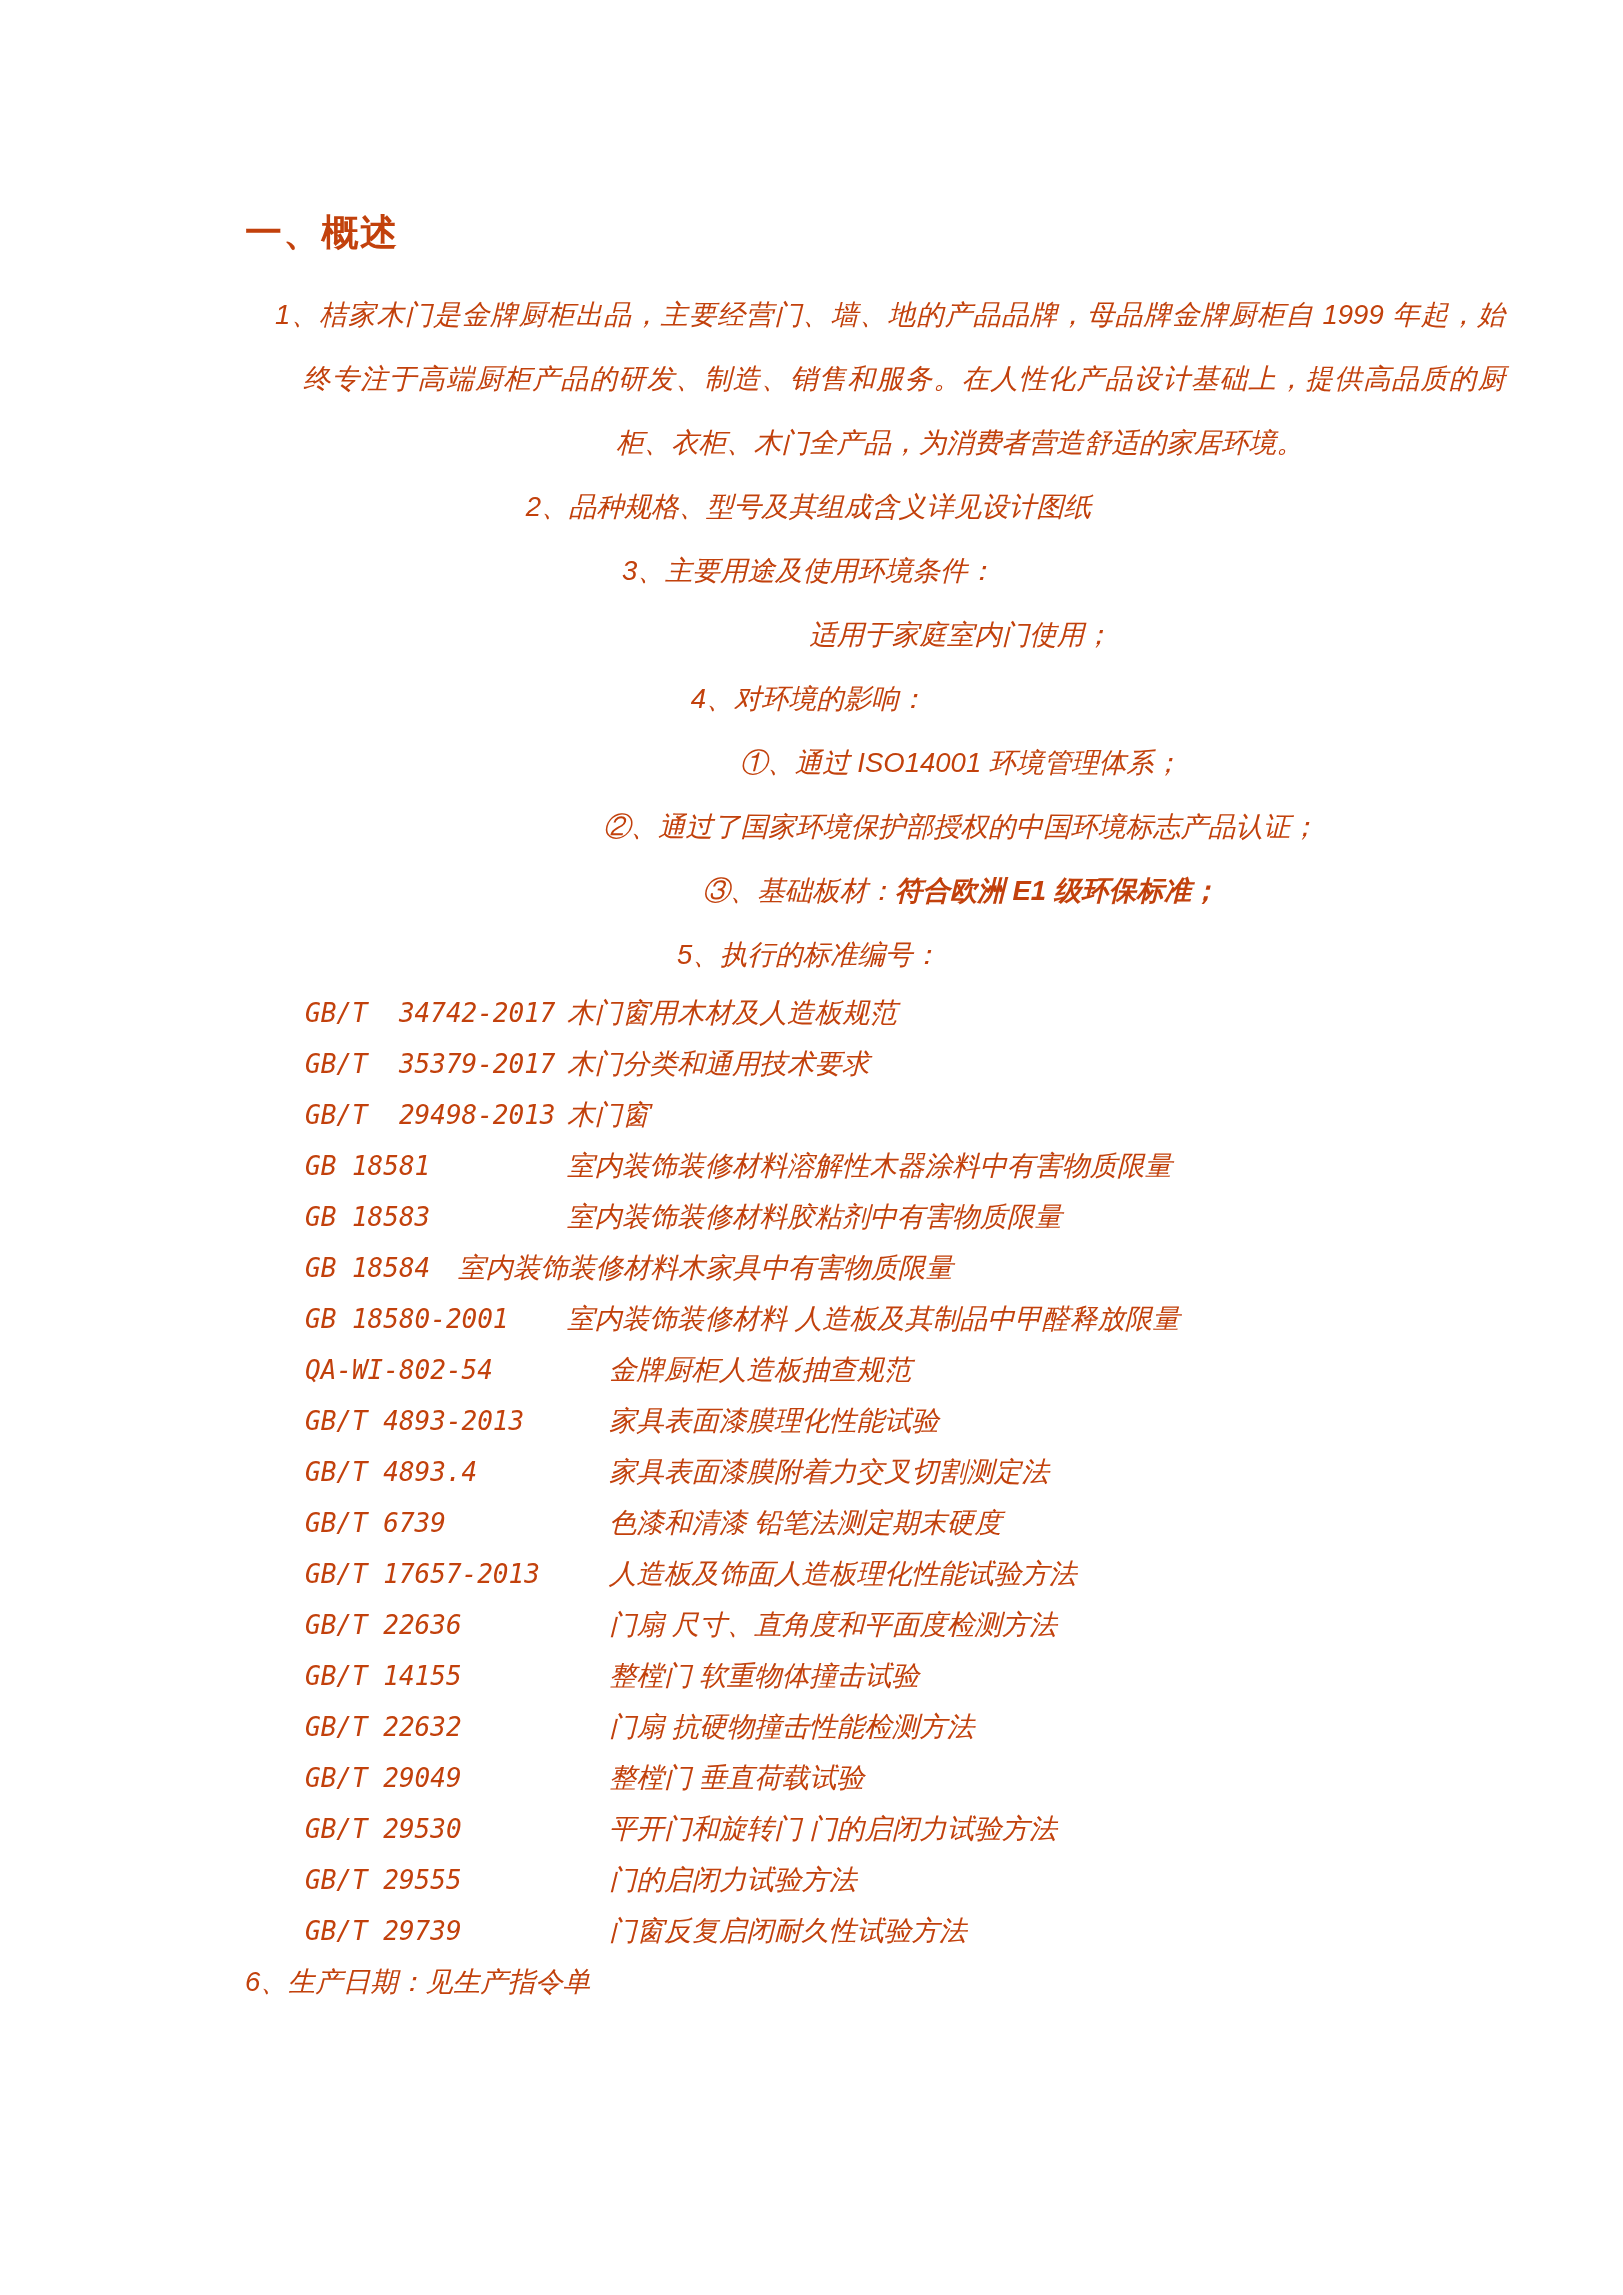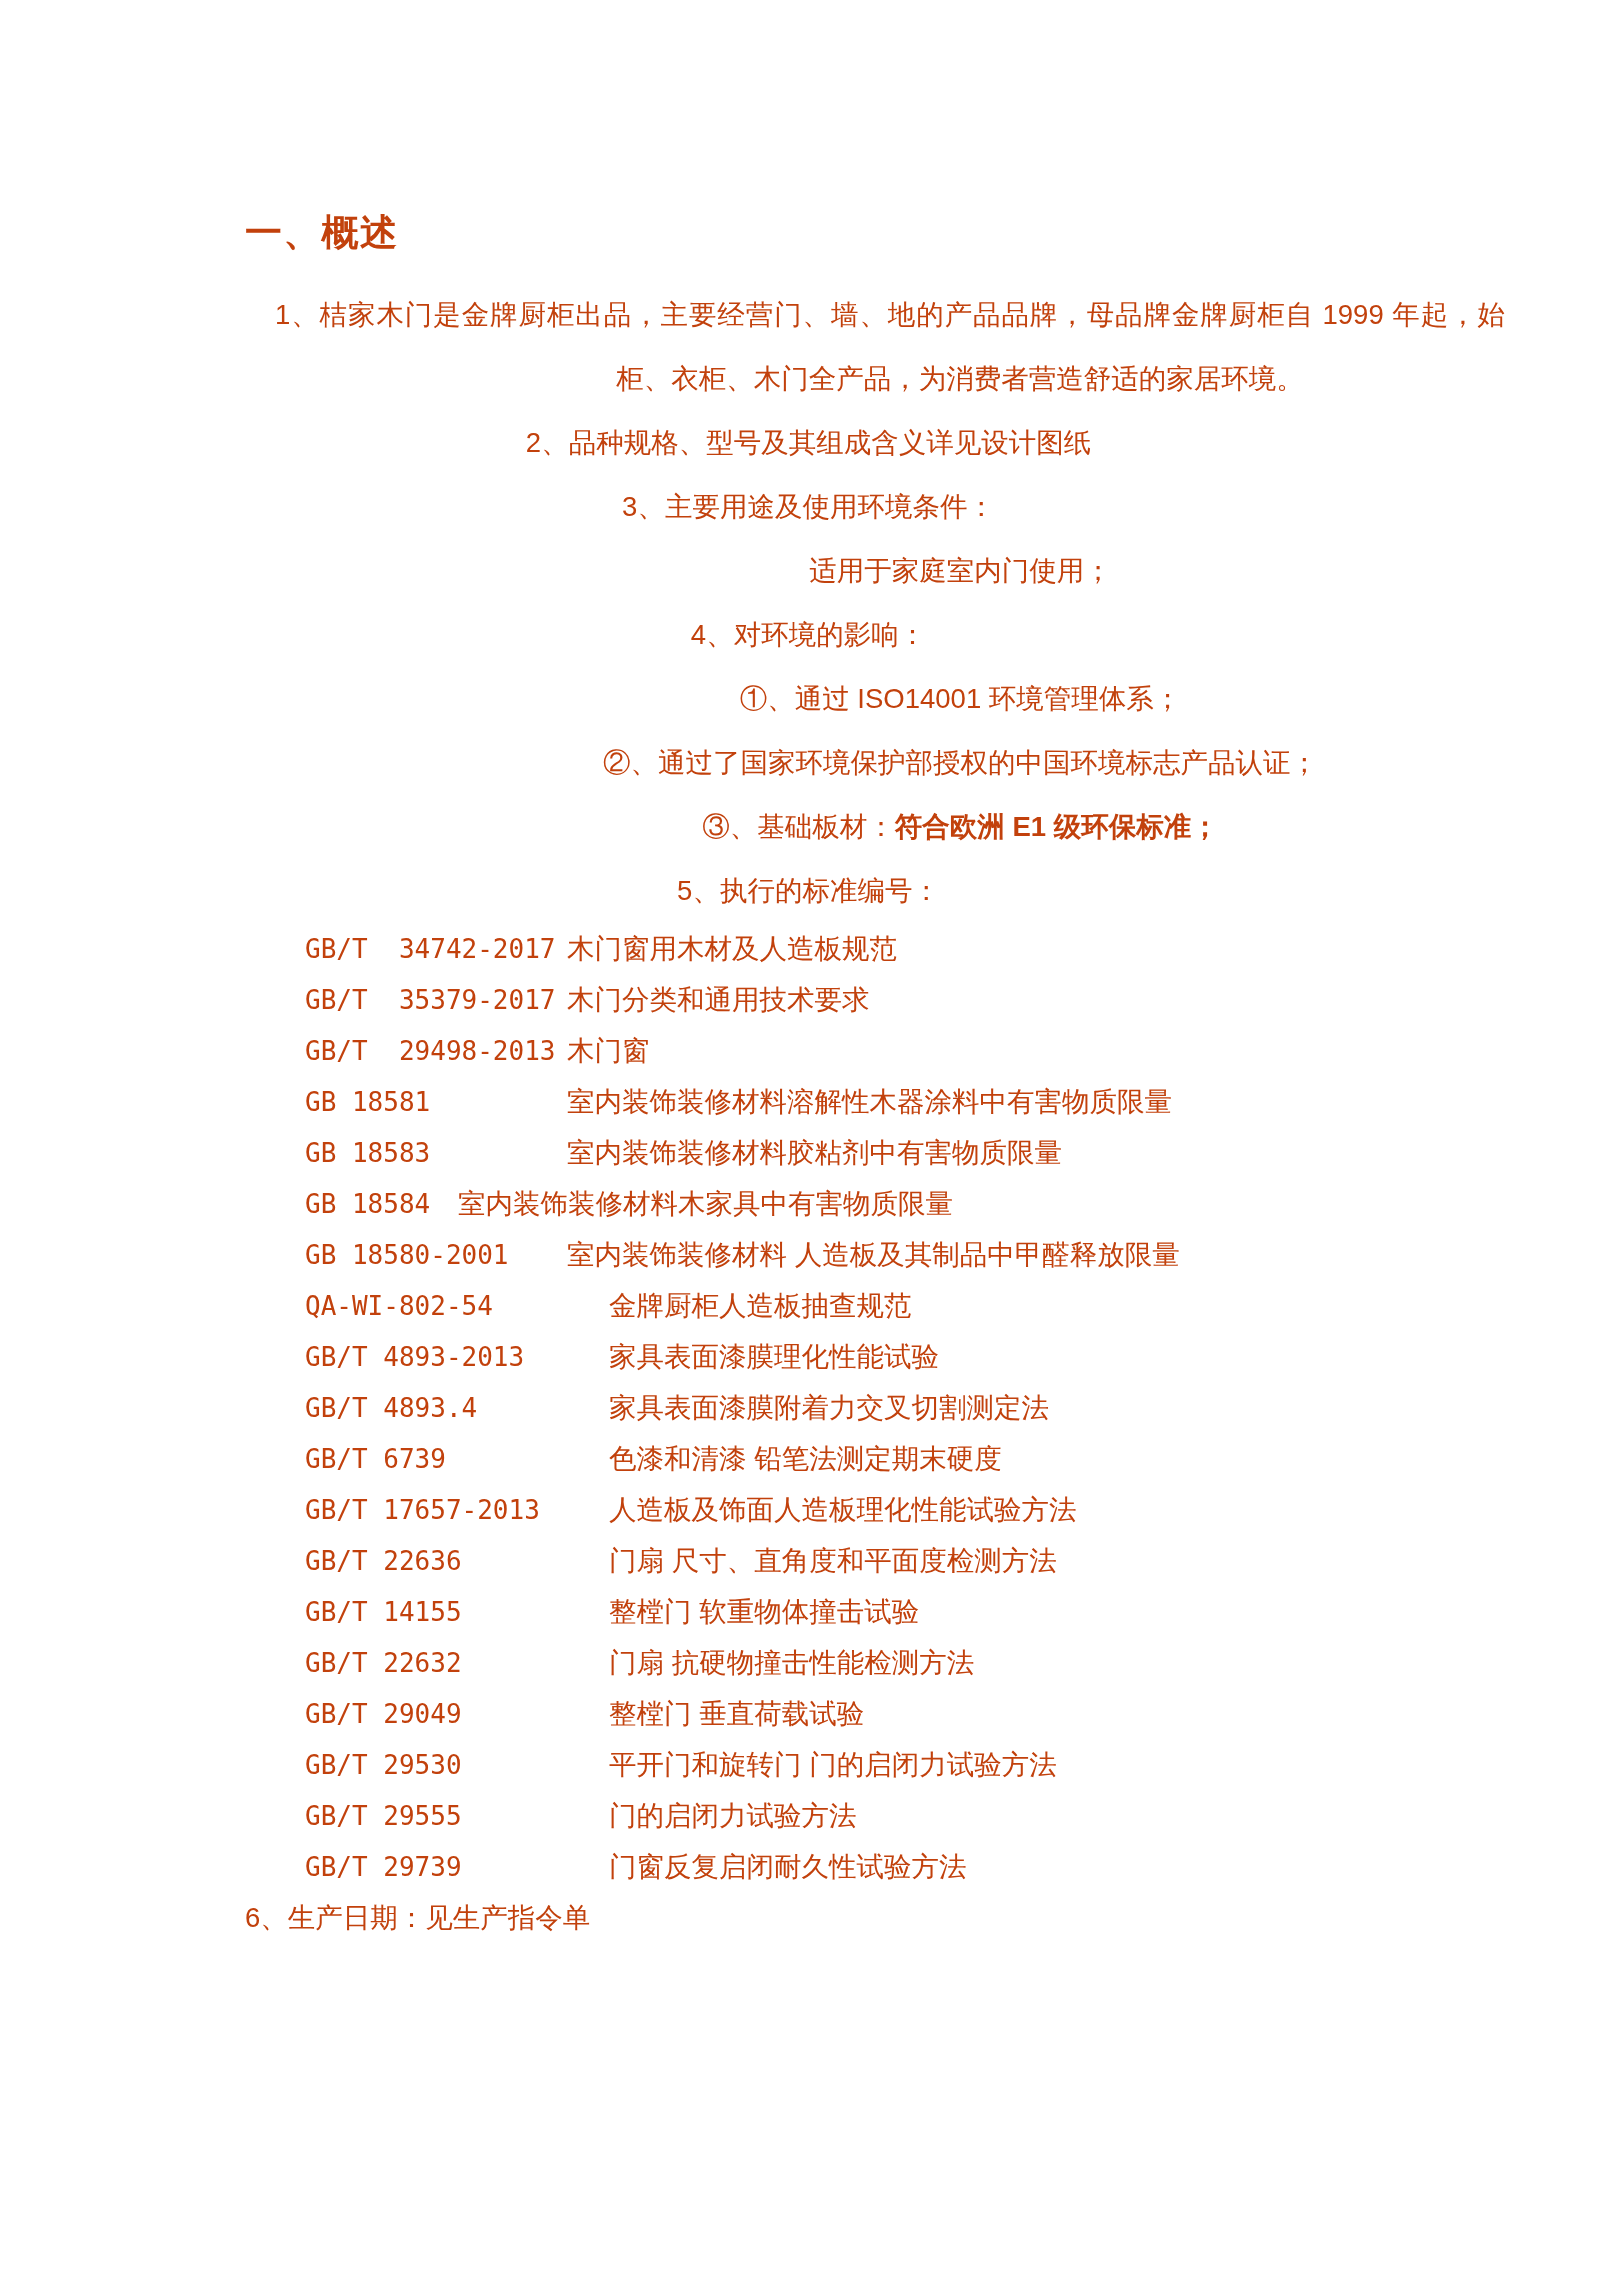--- a/index.html
+++ b/index.html
@@ -24,20 +24,21 @@
     margin: 0;
     font-size: 37px;
     font-weight: bold;
     letter-spacing: 1.3px;
   }
   .flow {
     position: absolute;
     top: 283px;
     left: 0;
     width: 1617px;
+    font-style: italic;
   }
   .row {
     height: 64px;
     line-height: 64px;
     white-space: nowrap;
     text-align: center;
   }
   
   .l-first { margin-left: 275px; width: 1230px; }
   .l-cont  { margin-left: 303px; width: 1202px; }
@@ -76,20 +77,21 @@
 </head>
 <body>
 
 <div class="page">
 
   <h1 class="heading">一、概述</h1>
 
   <div class="flow">
 
     <div class="row l-first jline">1、桔家木门是金牌厨柜出品，主要经营门、墙、地的产品品牌，母品牌金牌厨柜自 1999 年起，始</div>
+    <div class="row l-cont jline">终专注于高端厨柜产品的研发、制造、销售和服务。在人性化产品设计基础上，提供高品质的厨</div>
     <div class="row l-last">柜、衣柜、木门全产品，为消费者营造舒适的家居环境。</div>
 
     <div class="row num-item">2、品种规格、型号及其组成含义详见设计图纸</div>
 
     <div class="row num-item">3、主要用途及使用环境条件：</div>
     <div class="row sub-item">适用于家庭室内门使用；</div>
 
     <div class="row num-item">4、对环境的影响：</div>
     <div class="row sub-item">①、通过 ISO14001 环境管理体系；</div>
     <div class="row sub-item">②、通过了国家环境保护部授权的中国环境标志产品认证；</div>

